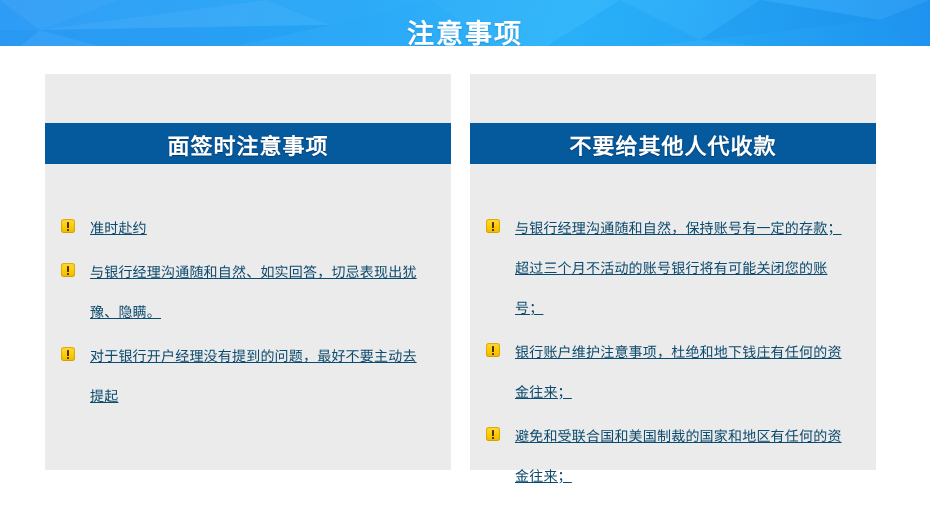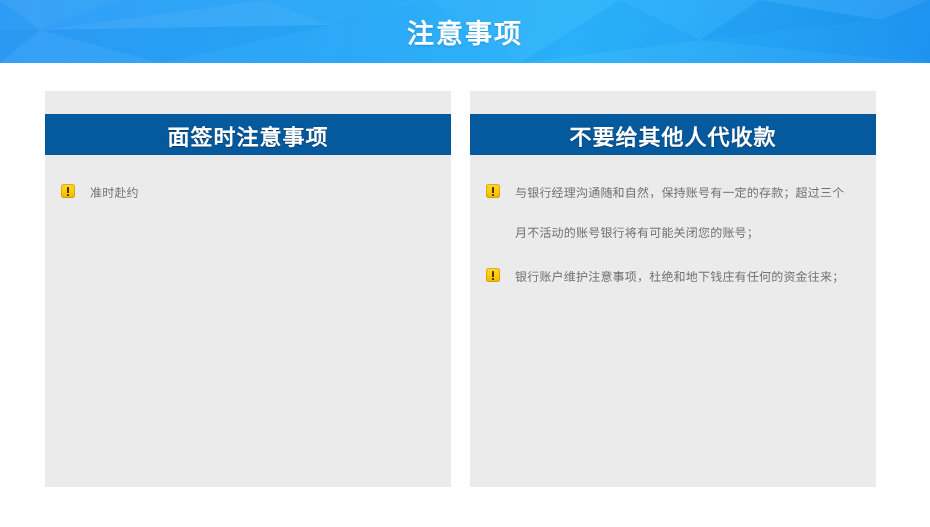--- a/index.html
+++ b/index.html
@@ -7,21 +7,21 @@
   html, body {
     width:930px; height:527px;
     background:#ffffff;
     font-family:"DejaVu Sans", "Liberation Sans", sans-serif;
     overflow:hidden;
   }
 
   
   .banner{
     position:relative;
-    width:930px; height:63px;
+    width:930px; height:46px;
     background:linear-gradient(100deg,#2e9cf6 0%,#27a8f7 38%,#2bb4fa 62%,#2095f2 100%);
     overflow:hidden;
   }
   .banner .poly{ position:absolute; top:0; left:0; width:930px; height:63px; }
   .banner-title{
     position:relative; z-index:3;
     width:100%; height:63px;
     display:flex; align-items:center; justify-content:center;
     color:#ffffff;
     font-size:27px; font-weight:bold;
@@ -38,21 +38,21 @@
   .cards{
     position:absolute;
     left:45px; top:28px;
     width:831px; height:396px;
     display:flex;
     justify-content:space-between;
   }
   .card{
     width:406px;
     background:#ebebeb;
-    display:flex; flex-direction:column;
+    display:flex; flex-direction:column;gap:26px;
   }
   .card-top-pad{ height:23px; flex:none; }
   .card-title{
     flex:none;
     height:41px;
     background:#055a9e;
     color:#ffffff;
     font-size:22px; font-weight:bold;
     letter-spacing:1px;
     display:flex; align-items:center; justify-content:center;
@@ -90,25 +90,26 @@
   .warn-icon::after{
     content:"";
     position:absolute;
     left:6px; top:10px;
     width:2px; height:2px;
     background:#4a3400;
     border-radius:.5px;
   }
   .bullet-text{
     flex:1;
-    color:#737373;
-    font-size:12px;
+    color:#0c4a6e;
+    font-size:14px;
     line-height:40px;
     letter-spacing:.2px;
     word-break:break-all;
+    text-decoration:underline;
   }
 </style>
 </head>
 <body>
 
 <div class="banner">
   <svg class="poly" viewBox="0 0 930 63" preserveAspectRatio="none" aria-hidden="true">
     <polygon points="0,0 120,0 40,30" fill="#ffffff" fill-opacity="0.055"></polygon>
     <polygon points="120,0 265,0 40,30" fill="#ffffff" fill-opacity="0.025"></polygon>
     <polygon points="0,30 40,30 0,63" fill="#0b74cf" fill-opacity="0.10"></polygon>
@@ -135,38 +136,50 @@
     <div class="card">
       <div class="card-top-pad"></div>
       <div class="card-title">面签时注意事项</div>
       <div class="card-body">
 
         <div class="bullet">
           <span class="warn-icon"></span>
           <span class="bullet-text">准时赴约</span>
         </div>
 
+        <div class="bullet">
+          <span class="warn-icon"></span>
+          <span class="bullet-text">与银行经理沟通随和自然、如实回答，切忌表现出犹豫、隐瞒。</span>
+        </div>
 
+        <div class="bullet">
+          <span class="warn-icon"></span>
+          <span class="bullet-text">对于银行开户经理没有提到的问题，最好不要主动去提起</span>
+        </div>
 
       </div>
     </div>
 
     <div class="card">
       <div class="card-top-pad"></div>
       <div class="card-title">不要给其他人代收款</div>
       <div class="card-body">
 
         <div class="bullet">
           <span class="warn-icon"></span>
           <span class="bullet-text">与银行经理沟通随和自然，保持账号有一定的存款；超过三个月不活动的账号银行将有可能关闭您的账号；</span>
         </div>
 
         <div class="bullet">
           <span class="warn-icon"></span>
           <span class="bullet-text">银行账户维护注意事项，杜绝和地下钱庄有任何的资金往来；</span>
         </div>
 
+        <div class="bullet">
+          <span class="warn-icon"></span>
+          <span class="bullet-text">避免和受联合国和美国制裁的国家和地区有任何的资金往来；</span>
+        </div>
 
       </div>
     </div>
 
   </div>
 </div>
 
 </body></html>

